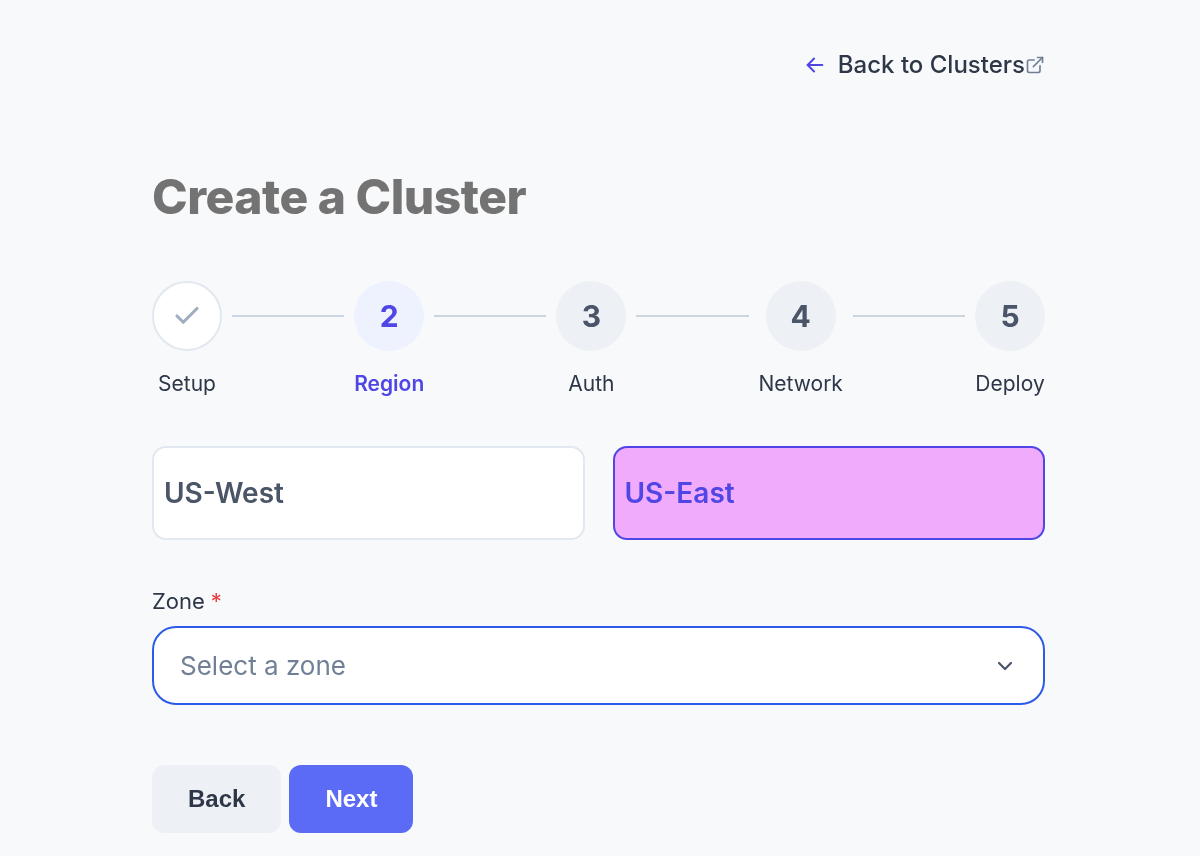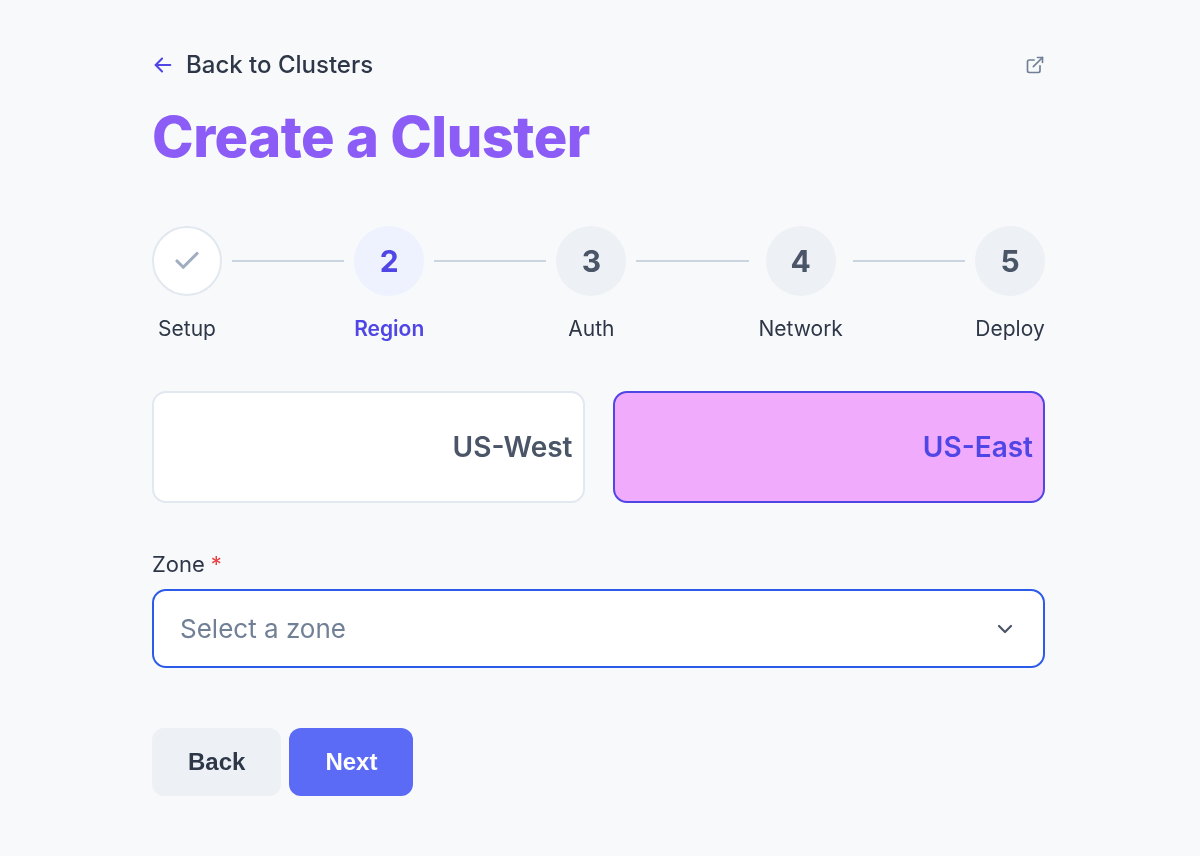--- a/index.html
+++ b/index.html
@@ -7,23 +7,23 @@
     font-family: Inter, system-ui, -apple-system, "Segoe UI", Roboto, "Helvetica Neue", Arial, sans-serif;
     background: #F8F9FB;
     color: #1A202C;
     width: 1200px;
     height: 856px;
     padding: 50px 155px 50px 152px;
   }
 
   .top-row {
     display: flex;
-    justify-content: space-between;
-    align-items: center;
-    margin-bottom: 24px;
+    justify-content: flex-end;
+    align-items: center;
+    margin-bottom: 88px;
   }
   .back-link {
     display: inline-flex;
     align-items: center;
     gap: 12px;
     font-size: 24px;
     color: #2D3748;
     cursor: pointer;
     font-weight: 500;
   }
@@ -33,23 +33,23 @@
     align-items: center;
     gap: 8px;
     font-size: 23px;
     color: #4A5568;
     cursor: pointer;
     font-weight: 400;
   }
   .docs-link svg { display: block; }
 
   h1.page-title {
-    font-size: 56px;
+    font-size: 48px;
     font-weight: 800;
-    color: #8b5cf6;
+    color: #737373;
     letter-spacing: -0.5px;
     margin-bottom: 55px;
   }
 
   .stepper {
     display: flex;
     align-items: flex-start;
     width: 100%;
     margin-bottom: 50px;
   }
@@ -99,22 +99,22 @@
   }
 
   .region-row {
     display: flex;
     gap: 28px;
     margin-bottom: 48px;
   }
   .region-card {
     flex: 1;
     border-radius: 14px;
-    padding: 37px 10px;
-    text-align: right;
+    padding: 28px 10px;
+    text-align: left;
     font-size: 28px;
     font-weight: 600;
     cursor: pointer;
   }
   .region-card.unselected {
     background: #FFFFFF;
     border: 2px solid #E2E8F0;
     color: #4A5568;
   }
   .region-card.selected {
@@ -129,21 +129,21 @@
     margin-bottom: 12px;
     display: flex;
     gap: 6px;
     align-items: baseline;
   }
   .required-star { color: #E53E3E; }
 
   .select {
     width: 100%;
     border: 2px solid #2C5BE9;
-    border-radius: 14px;
+    border-radius: 24px;
     background: #FFFFFF;
     padding: 22px 26px;
     display: flex;
     align-items: center;
     justify-content: space-between;
     cursor: pointer;
     margin-bottom: 60px;
   }
   .select-placeholder {
     font-size: 26px;

